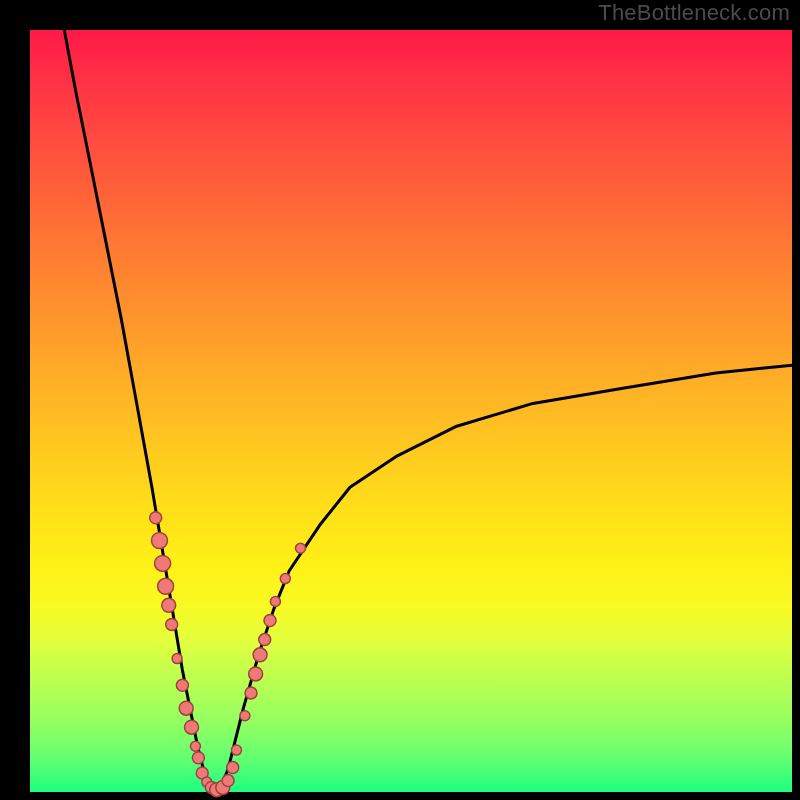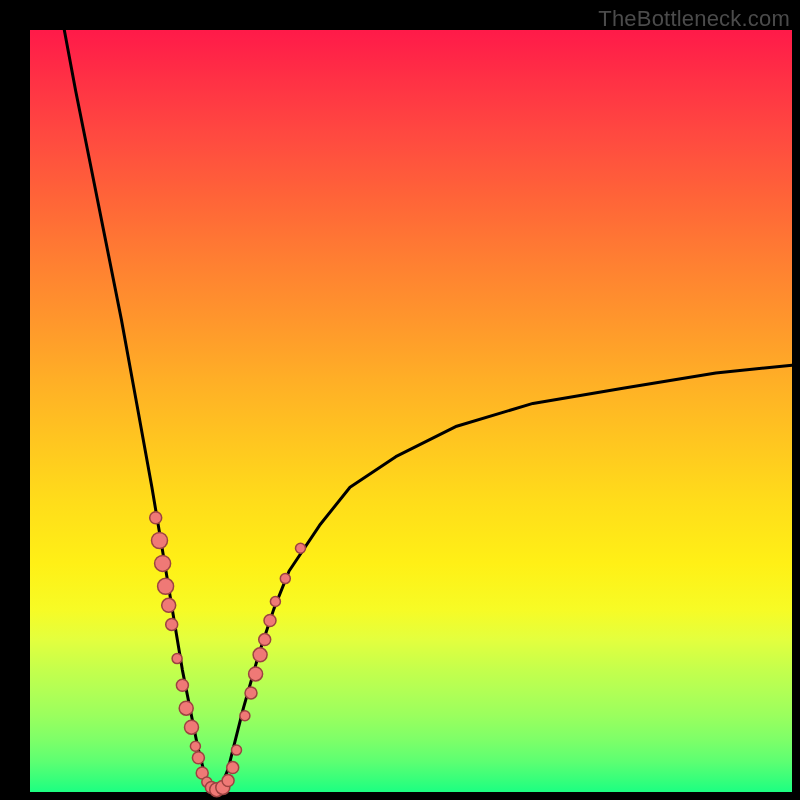--- a/index.html
+++ b/index.html
@@ -42,21 +42,21 @@
       #b0ff56 87%,
       #9aff5e 90%,
       #7fff68 93%,
       #5dff72 96%,
       #35ff7b 98.5%,
       #1cff82 100%
     );
   }
   .watermark {
     position: absolute;
-    top: 6px;
+    top: 0;
     right: 10px;
     color: #4b4b4b;
     font-size: 22px;
     font-weight: 400;
     letter-spacing: 0.2px;
     user-select: none;
   }
   svg.overlay {
     position: absolute;
     left: 30px;

